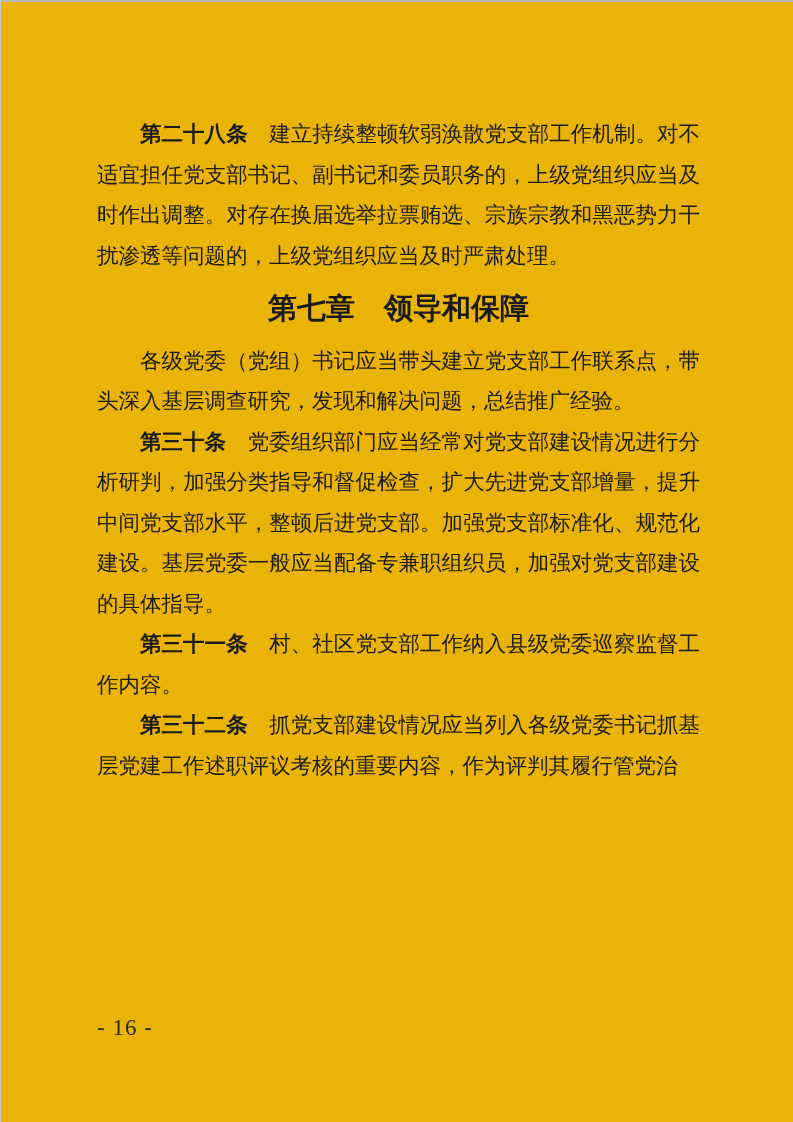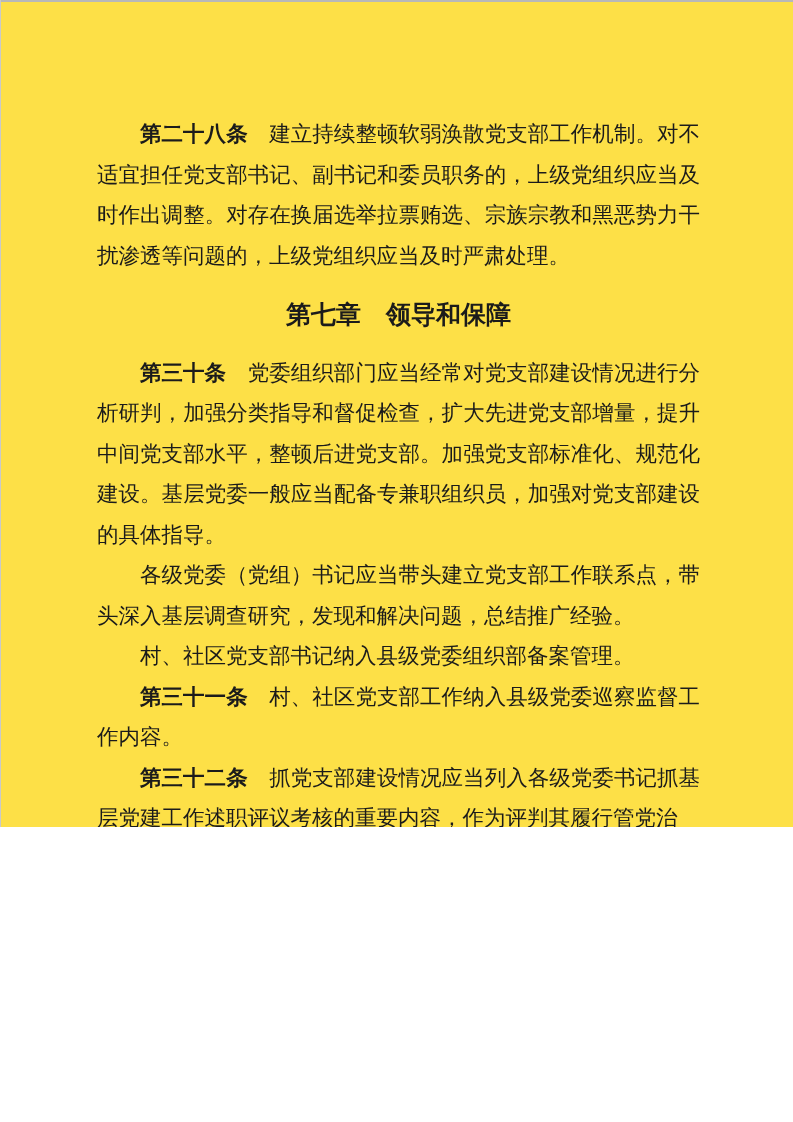--- a/index.html
+++ b/index.html
@@ -3,22 +3,22 @@
 <meta charset="utf-8">
 <style>
   html, body {
     margin: 0;
     padding: 0;
     background: #ffffff;
   }
   .page {
     position: relative;
     width: 793px;
-    height: 827px;
-    background: #fde047;
+    height: 1122px;
+    background: #eab308;
     overflow: hidden;
     font-family: "Liberation Serif", "DejaVu Serif", serif;
     color: #1b1b1b;
     box-sizing: border-box;
   }
   .scan-edge-top {
     position: absolute;
     top: 0; left: 0;
     width: 793px; height: 2px;
     background: #b8b8b8;
@@ -42,27 +42,27 @@
   .content p {
     margin: 0;
     padding: 0;
     text-indent: 2em;
   }
   .lead {
     font-weight: bold;
     margin-right: 1em;
   }
   .chapter-heading {
-    margin: 18px;
+    margin: 12px;
     padding: 0;
     text-indent: 0;
     text-align: center;
     font-family: "Liberation Sans", "DejaVu Sans", sans-serif;
     font-weight: bold;
-    font-size: 25px;
+    font-size: 29px;
     line-height: 40.5px;
   }
   .page-number {
     position: absolute;
     left: 97px;
     top: 1017px;
     font-size: 23px;
     line-height: 22px;
     letter-spacing: 1px;
     color: #2a2a2a;
@@ -76,26 +76,25 @@
   <div class="scan-edge-top"></div>
   <div class="scan-edge-left"></div>
 
   <div class="content">
 
     <p><span class="lead">第二十八条</span><span>建立持续整顿软弱涣散党支部工作机制。对不适宜担任党支部书记、副书记和委员职务的，上级党组织应当及时作出调整。对存在换届选举拉票贿选、宗族宗教和黑恶势力干扰渗透等问题的，上级党组织应当及时严肃处理。</span></p>
 
     <h2 class="chapter-heading">第七章　领导和保障</h2>
 
 
+    <p>各级党委（党组）书记应当带头建立党支部工作联系点，带头深入基层调查研究，发现和解决问题，总结推广经验。</p>
+
     <p><span class="lead">第三十条</span><span>党委组织部门应当经常对党支部建设情况进行分析研判，加强分类指导和督促检查，扩大先进党支部增量，提升中间党支部水平，整顿后进党支部。加强党支部标准化、规范化建设。基层党委一般应当配备专兼职组织员，加强对党支部建设的具体指导。</span></p>
 
-    <p>各级党委（党组）书记应当带头建立党支部工作联系点，带头深入基层调查研究，发现和解决问题，总结推广经验。</p>
 
-
-    <p>村、社区党支部书记纳入县级党委组织部备案管理。</p>
 
     <p><span class="lead">第三十一条</span><span>村、社区党支部工作纳入县级党委巡察监督工作内容。</span></p>
 
     <p><span class="lead">第三十二条</span><span>抓党支部建设情况应当列入各级党委书记抓基层党建工作述职评议考核的重要内容，作为评判其履行管党治</span></p>
 
   </div>
 
   <div class="page-number">- 16 -</div>
 </div>
 

